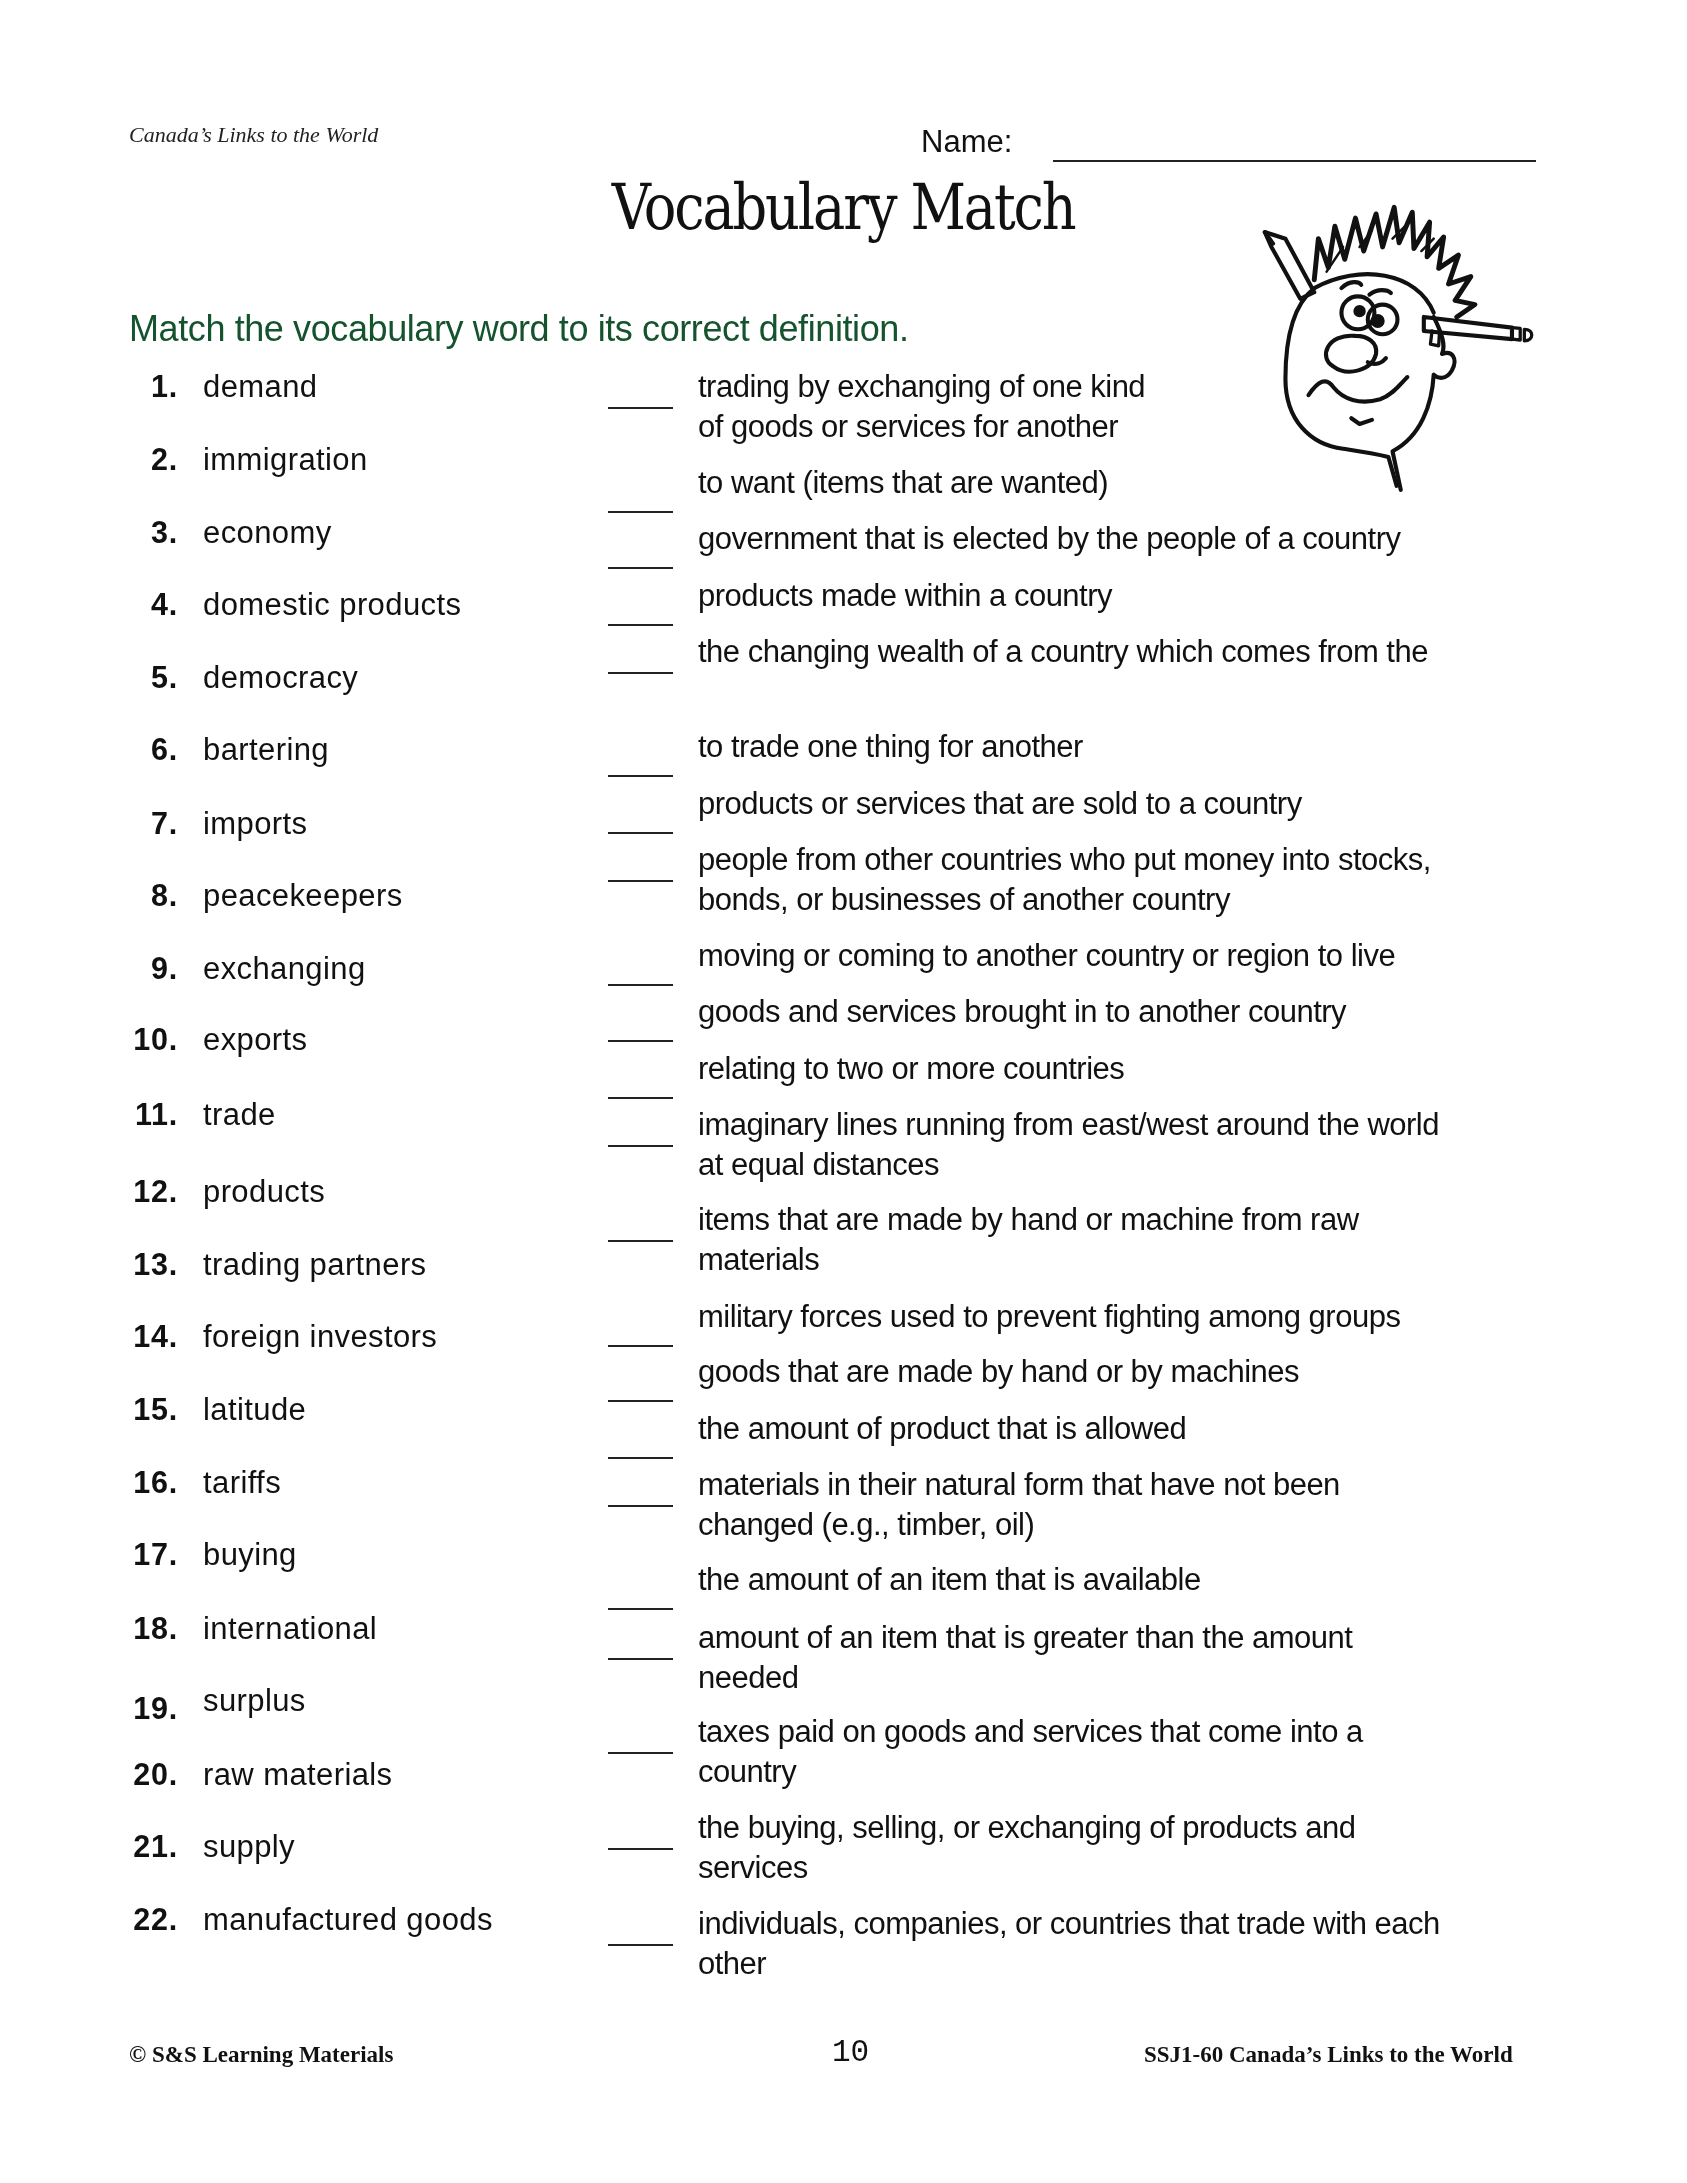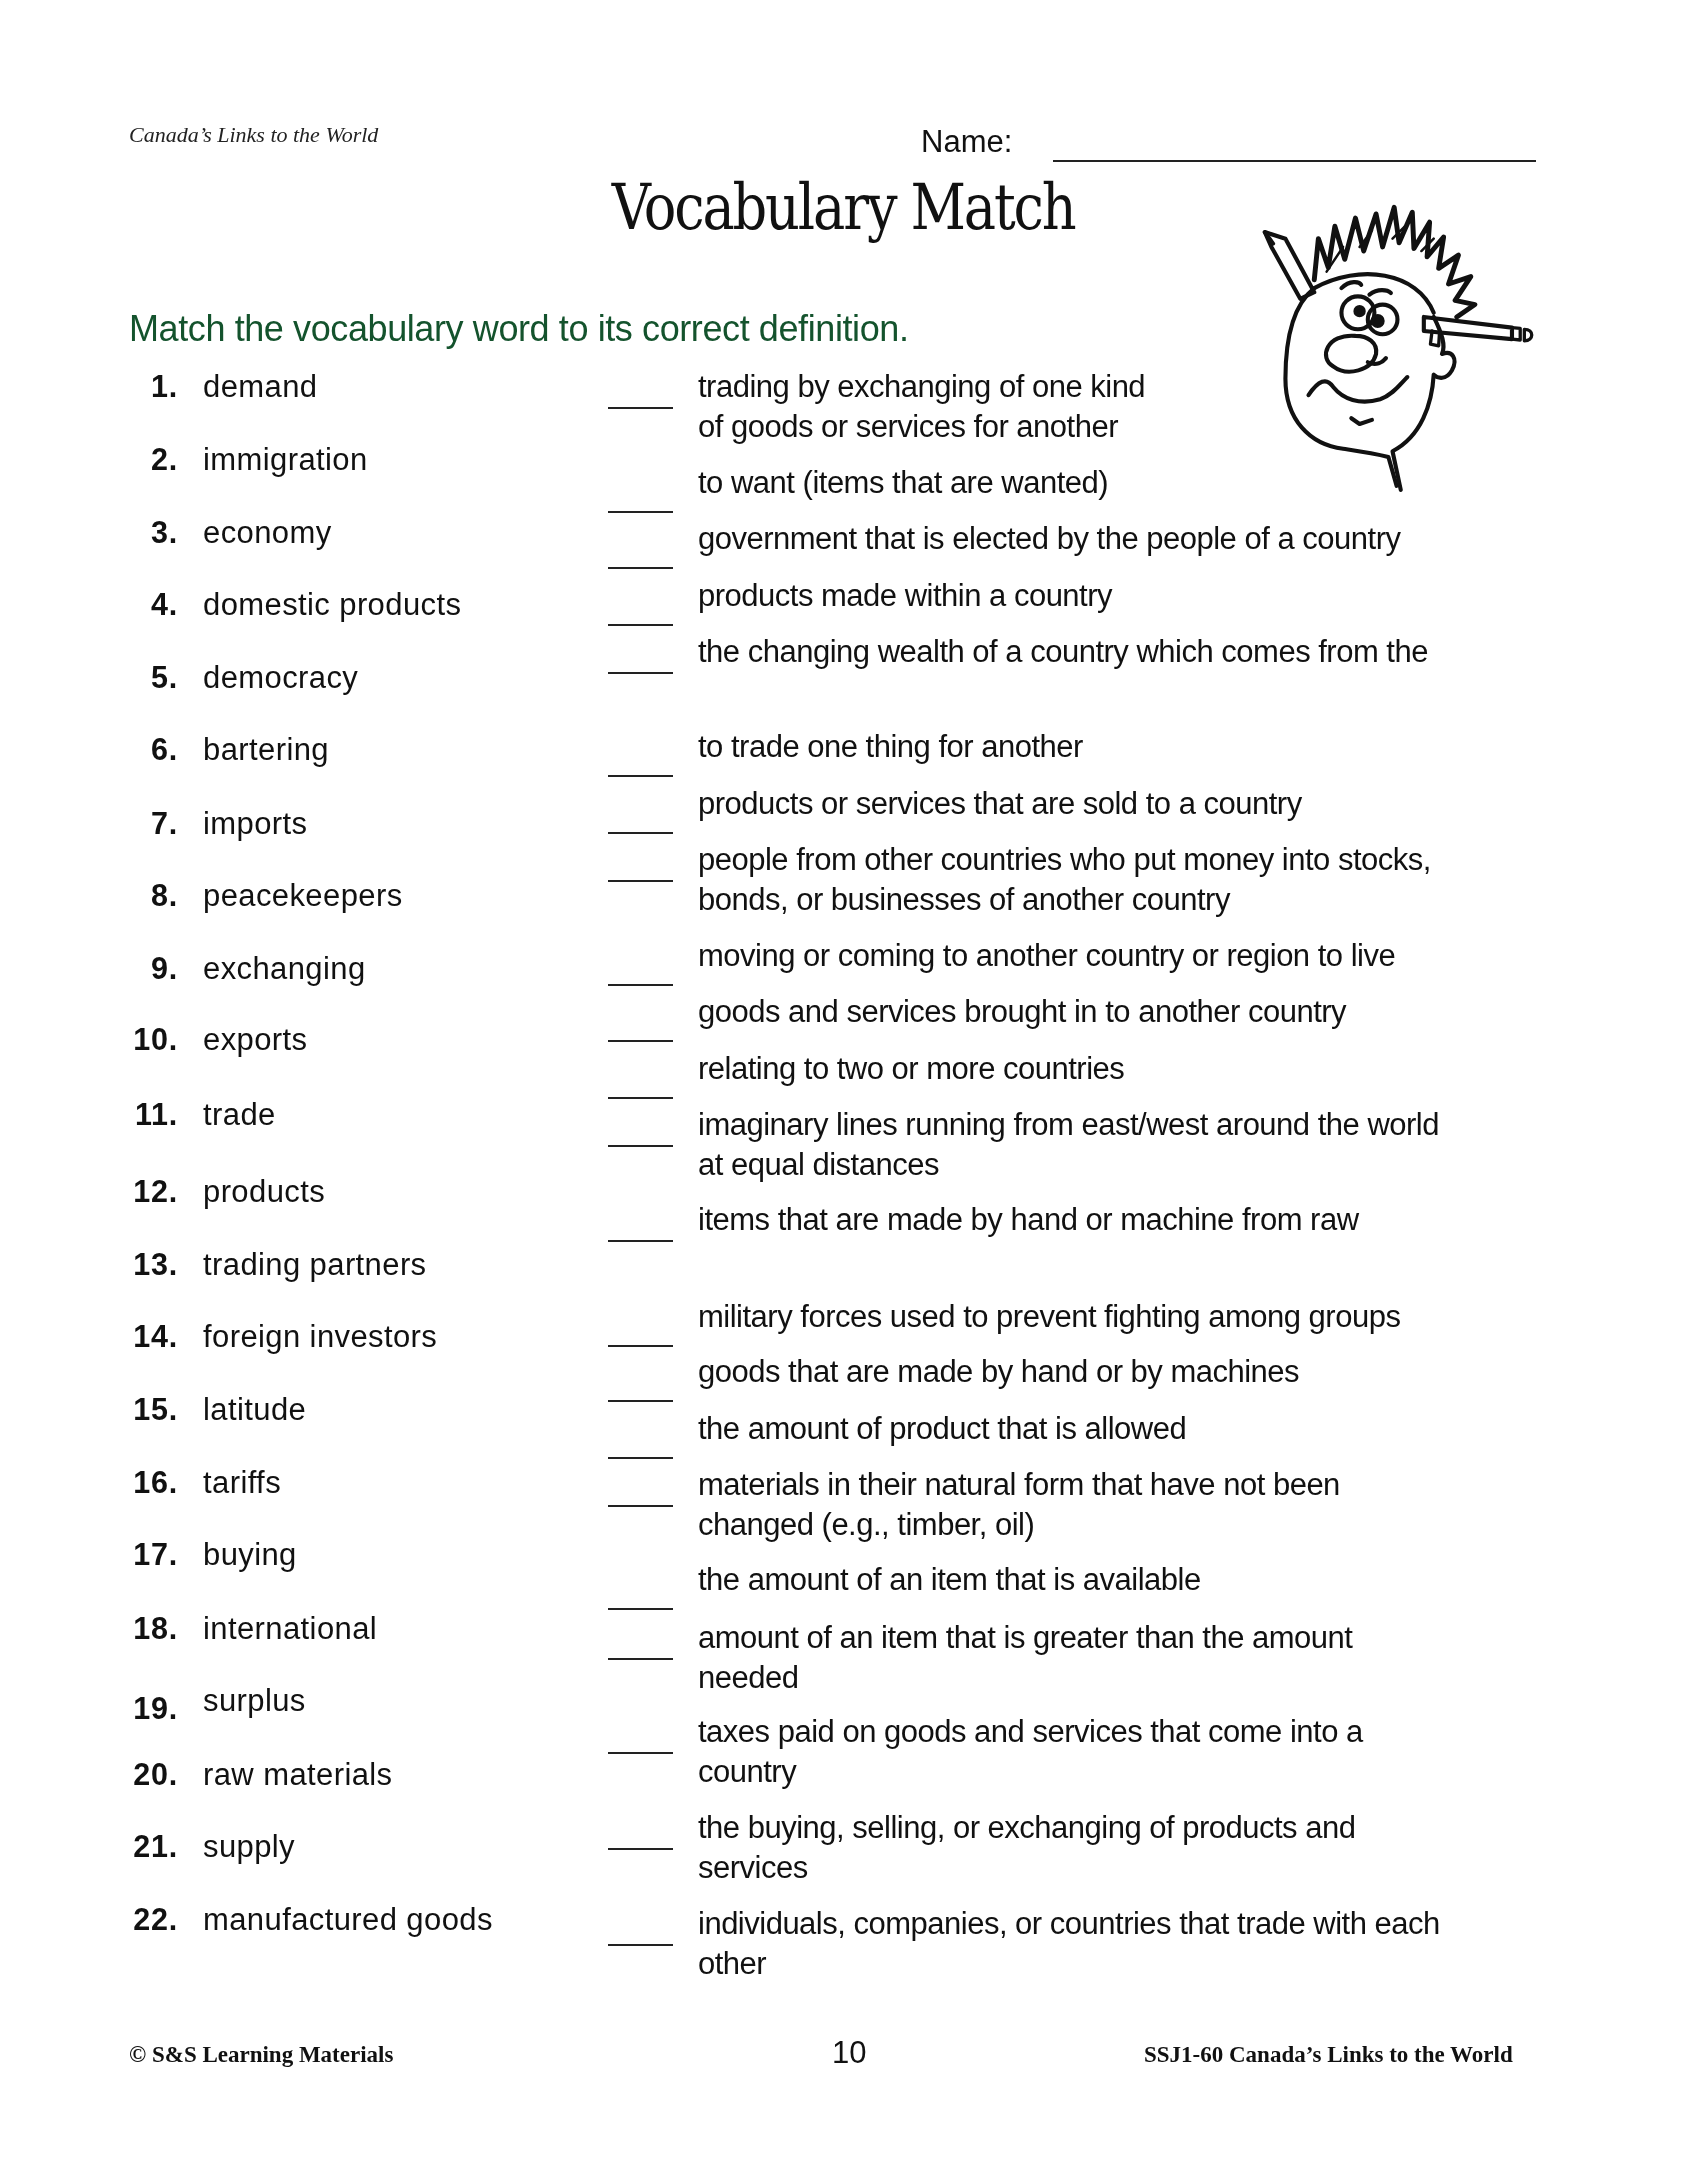--- a/index.html
+++ b/index.html
@@ -9,21 +9,21 @@
   .name-label { left:921px; top:124px; font-size:31px; color:#111; }
   .name-line { left:1053px; top:160px; width:483px; height:0; border-top:2.5px solid #222; }
   .title { left:0; width:1687px; top:171px; text-align:center; font-family:"DejaVu Serif", serif; font-size:63px; letter-spacing:-2.5px; color:#111; transform:scaleX(0.86); transform-origin:841px 0; }
   .title span { display:inline-block; }
   .instruction { left:129px; top:308px; font-size:36px; letter-spacing:-0.4px; color:#14532d; }
   .num { width:58px; text-align:right; font-size:30.5px; font-weight:bold; letter-spacing:0.8px; color:#111; }
   .word { font-size:31px; letter-spacing:0.4px; color:#111; }
   .blank { width:65px; height:0; border-top:2.5px solid #222; }
   .def { font-size:31px; letter-spacing:-0.5px; line-height:40px; color:#111; white-space:nowrap; }
   .footer { top:2042px; font-family:"Liberation Serif", serif; font-weight:bold; font-size:23px; color:#111; }
-  .footer-page { top:2035px; font-family:Liberation Sans, sans-serif; font-size:31px; color:#111; }
+  .footer-page { top:2035px; font-family:Liberation Mono, monospace; font-size:31px; color:#111; }
   .cartoon { left:1236px; top:189px; width:346px; height:330px; }
 </style>
 </head>
 <body>
 
 <div class="abs series">Canada’s Links to the World</div>
 <div class="abs name-label">Name:</div>
 <div class="abs name-line"></div>
 
 <div class="abs title"><span>Vocabulary Match</span></div>
@@ -234,20 +234,21 @@
       <div class="abs blank" style="left:608px;top:40px"></div>
       <div class="abs def" style="left:698px;top:0">
         <div>imaginary lines running from east/west around the world</div>
         <div>at equal distances</div>
       </div>
     </div>
     <div class="abs" style="left: 0px; top: 1200px;">
       <div class="abs blank" style="left:608px;top:40px"></div>
       <div class="abs def" style="left:698px;top:0">
         <div>items that are made by hand or machine from raw</div>
+        <div>materials</div>
       </div>
     </div>
     <div class="abs" style="left: 0px; top: 1297px;">
       <div class="abs blank" style="left:608px;top:48px"></div>
       <div class="abs def" style="left:698px;top:0">
         <div>military forces used to prevent fighting among groups</div>
         <div></div>
       </div>
     </div>
     <div class="abs" style="left: 0px; top: 1352px;">

